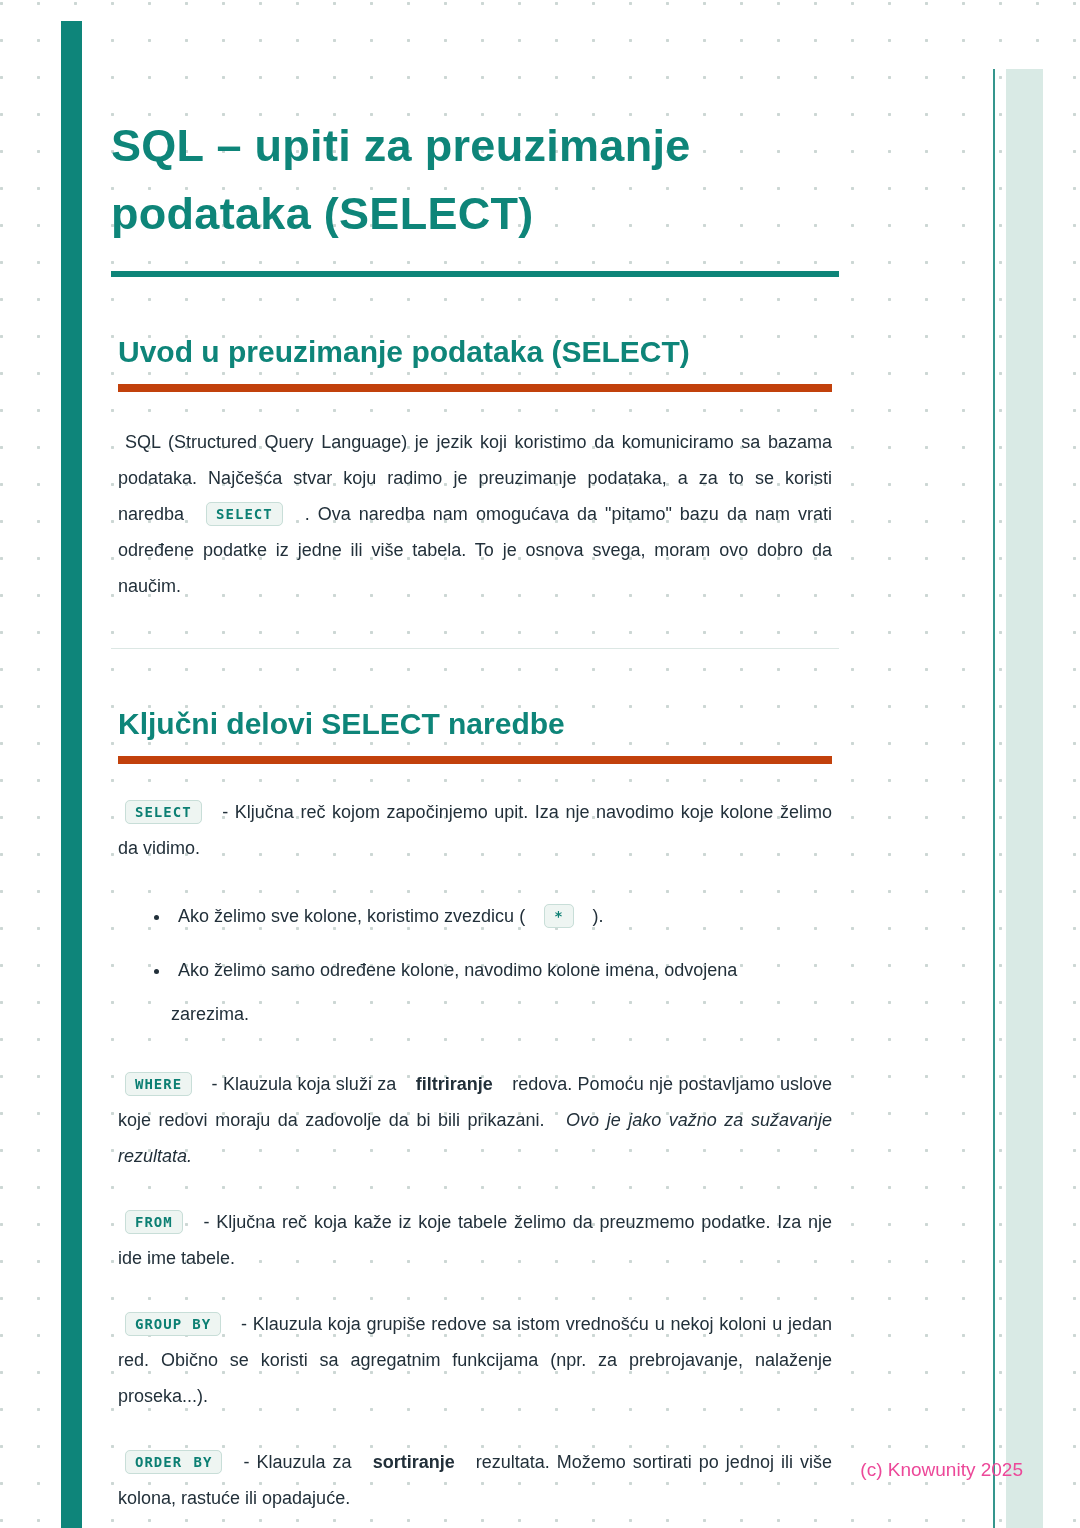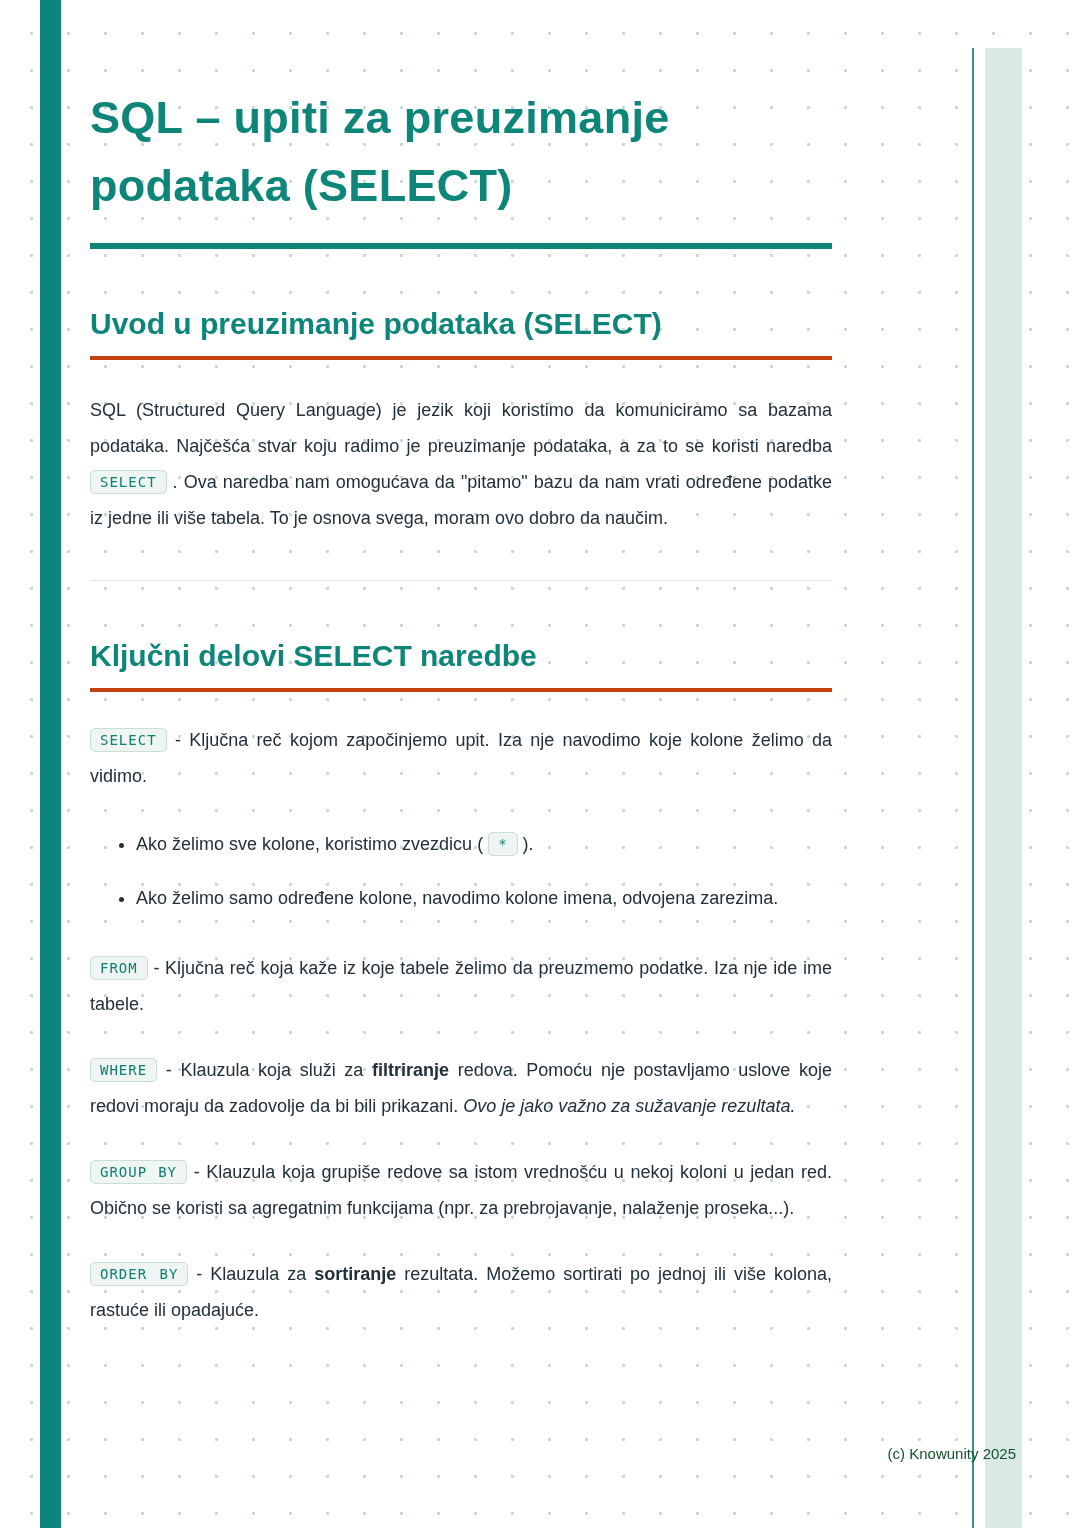--- a/index.html
+++ b/index.html
@@ -1,15 +1,15 @@
 <!DOCTYPE html>
 <html><head>
 <meta charset="utf-8">
 <style>
-  * { margin: 0; padding: 0; box-sizing: border-box; }
+  * { margin: 7px; padding: 0; box-sizing: border-box; }
   html, body { width: 1080px; height: 1528px; }
   body {
     position: relative;
     overflow: hidden;
     font-family: "Liberation Sans", sans-serif;
     color: #22303a;
     background-color: #ffffff;
     background-image: radial-gradient(circle, #ccd7d4 1.4px, transparent 1.5px);
     background-size: 37px 37px;
     background-position: 13px 15px;
@@ -39,33 +39,33 @@
     color: #0e8579;
     letter-spacing: 0.3px;
   }
   .title-rule { height: 6px; background: #0e8579; margin-top: 22px; }
   h2 {
     font-size: 30px;
     font-weight: 700;
     color: #0e8579;
     margin-top: 58px;
     padding-bottom: 15px;
-    border-bottom: 4px solid #c2410c;
+    border-bottom: 8px solid #c2410c;
   }
   p.body {
     margin-top: 32px;
     font-size: 18px;
     line-height: 36px;
     text-align: justify;
   }
   p.def { margin-top: 30px; }
   .chip {
     font-family: "DejaVu Sans Mono", monospace;
     font-size: 14px;
-    font-weight: 400;
+    font-weight: 700;
     color: #0c7f73;
     background: #eef5f2;
     border: 1px solid #c8ded8;
     border-radius: 5px;
     padding: 3px 9px;
     letter-spacing: 1px;
     white-space: nowrap;
     vertical-align: 1px;
   }
   .bold { font-weight: 700; }
@@ -77,23 +77,23 @@
   }
   ul.bullets { margin-top: 28px; padding-left: 46px; }
   ul.bullets li {
     font-size: 18px;
     line-height: 44px;
     margin-bottom: 10px;
   }
   .footer {
     position: absolute;
     right: 64px;
-    bottom: 66px;
-    font-size: 15px;
-    color: #14532d;
+    bottom: 54px;
+    font-size: 19px;
+    color: #ec4899;
     z-index: 2;
   }
 </style>
 </head>
 <body>
 
 <div class="left-bar"></div>
 <div class="right-line"></div>
 <div class="right-stripe"></div>
 
@@ -126,30 +126,30 @@
         <span>Ako želimo sve kolone, koristimo zvezdicu (</span>
         <span class="chip">*</span>
         <span>).</span>
       </li>
       <li>
         <span>Ako želimo samo određene kolone, navodimo kolone imena, odvojena zarezima.</span>
       </li>
     </ul>
 
     <p class="body def">
-      <span class="chip">FROM</span>
-      <span>- Ključna reč koja kaže iz koje tabele želimo da preuzmemo podatke. Iza nje ide ime tabele.</span>
-    </p>
-
-    <p class="body def">
       <span class="chip">WHERE</span>
       <span>- Klauzula koja služi za</span>
       <span class="bold">filtriranje</span>
       <span>redova. Pomoću nje postavljamo uslove koje redovi moraju da zadovolje da bi bili prikazani.</span>
       <span class="italic">Ovo je jako važno za sužavanje rezultata.</span>
+    </p>
+
+    <p class="body def">
+      <span class="chip">FROM</span>
+      <span>- Ključna reč koja kaže iz koje tabele želimo da preuzmemo podatke. Iza nje ide ime tabele.</span>
     </p>
 
     <p class="body def">
       <span class="chip">GROUP BY</span>
       <span>- Klauzula koja grupiše redove sa istom vrednošću u nekoj koloni u jedan red. Obično se koristi sa agregatnim funkcijama (npr. za prebrojavanje, nalaženje proseka...).</span>
     </p>
 
     <p class="body def">
       <span class="chip">ORDER BY</span>
       <span>- Klauzula za</span>

